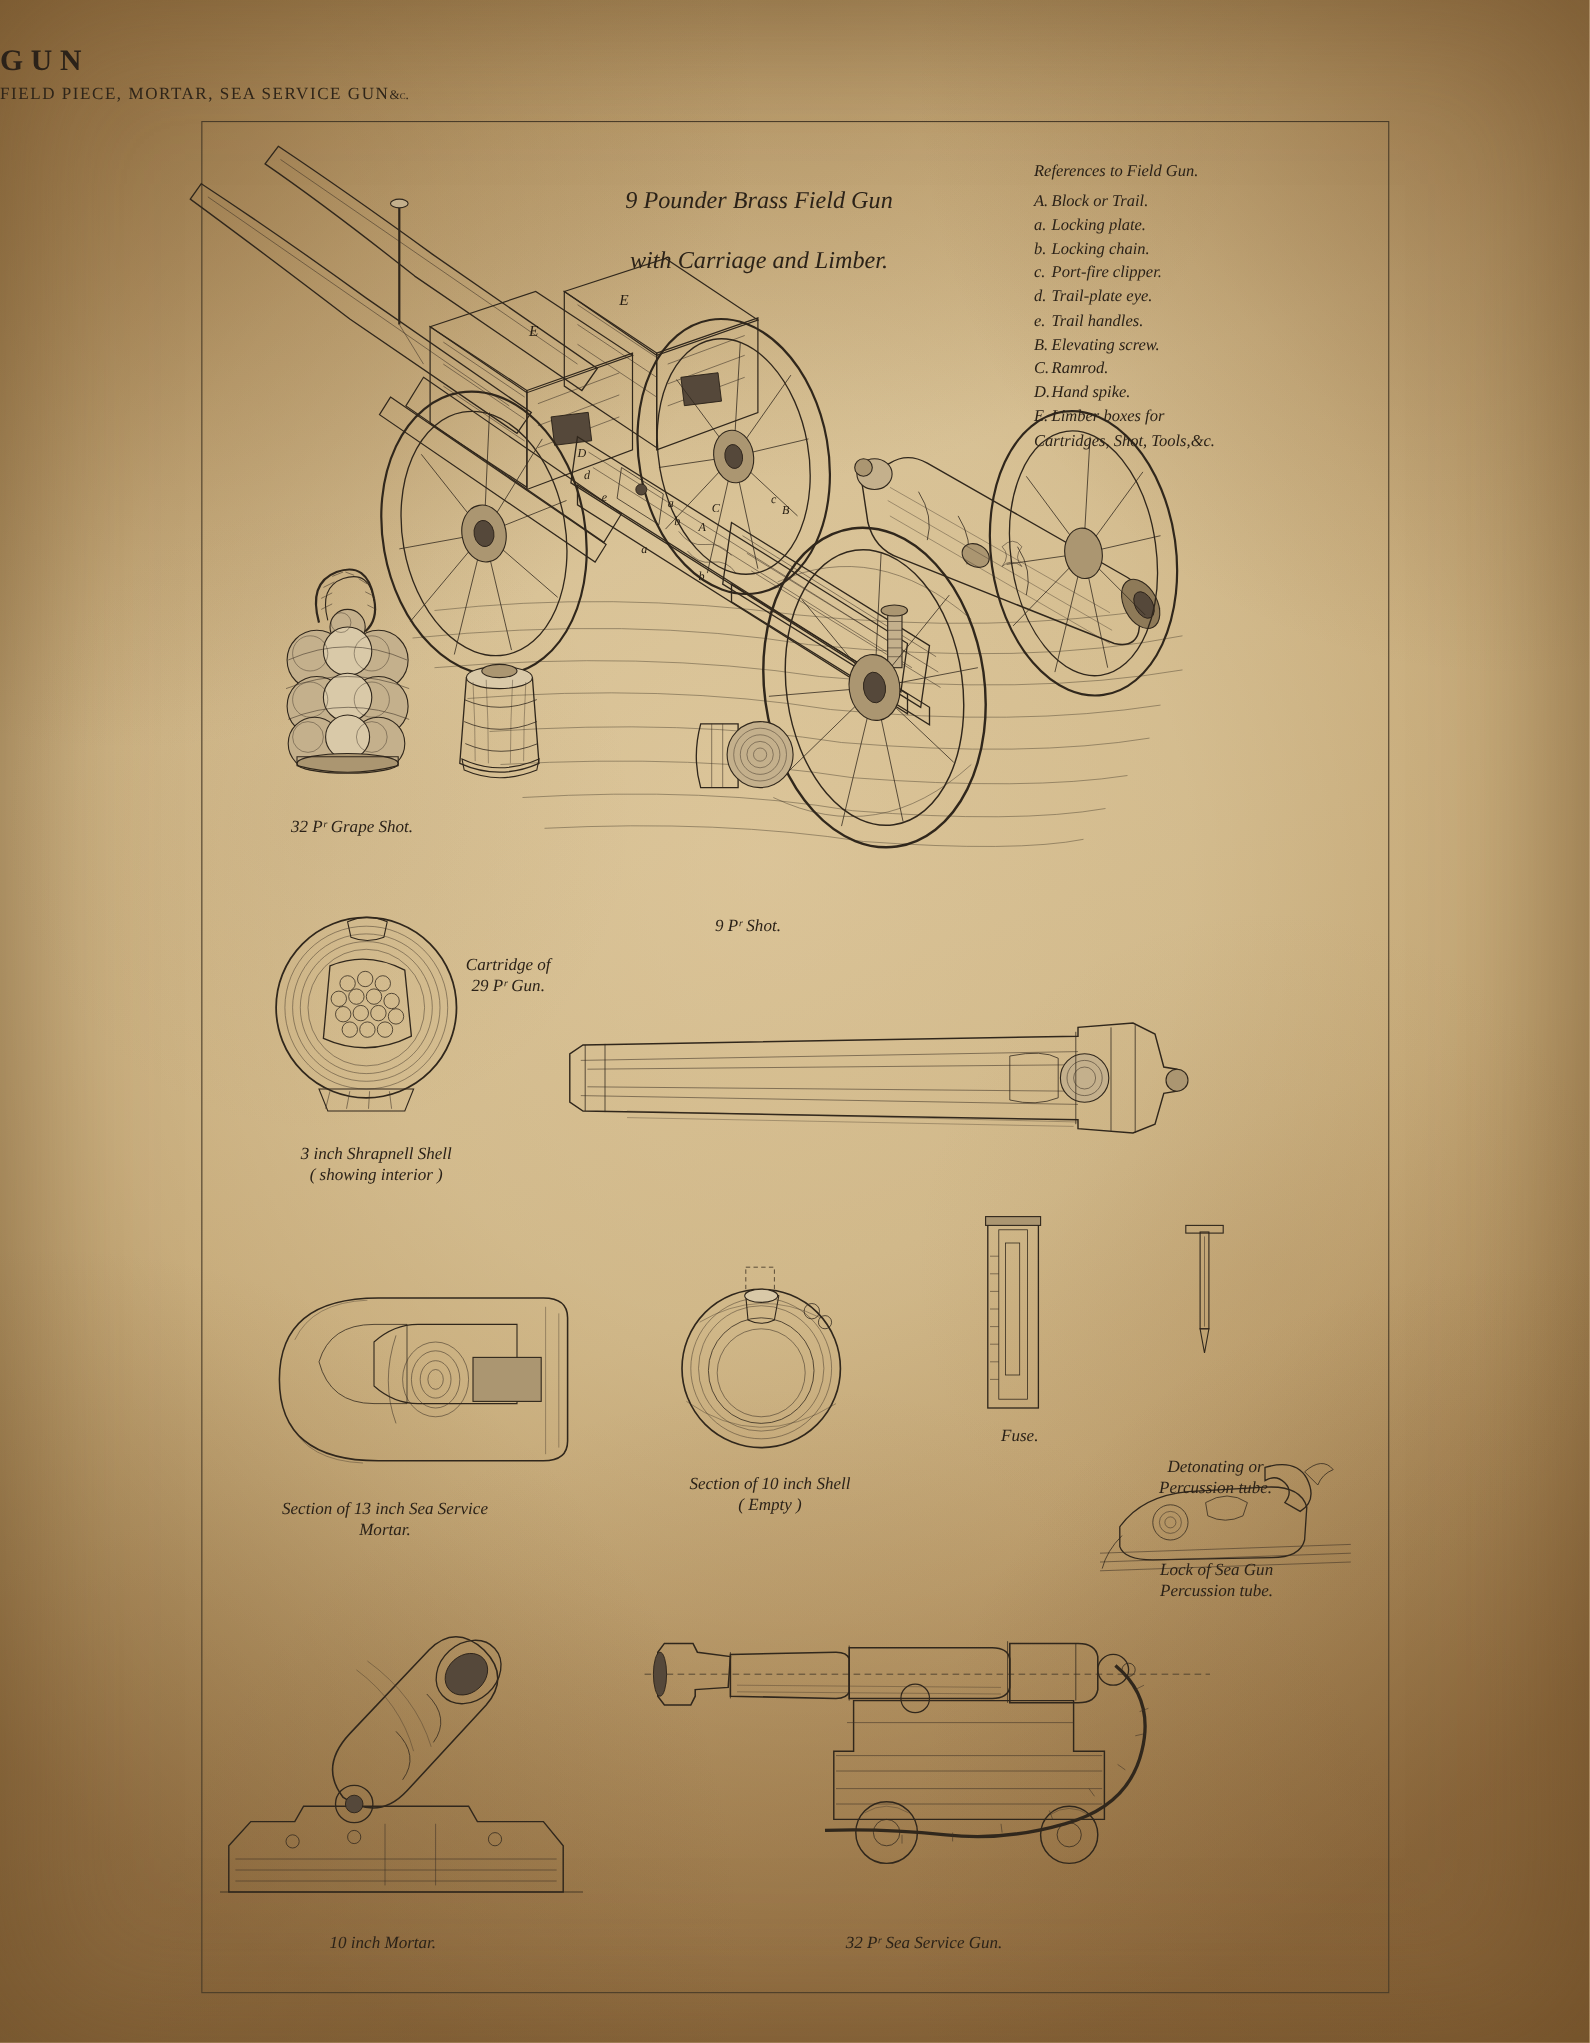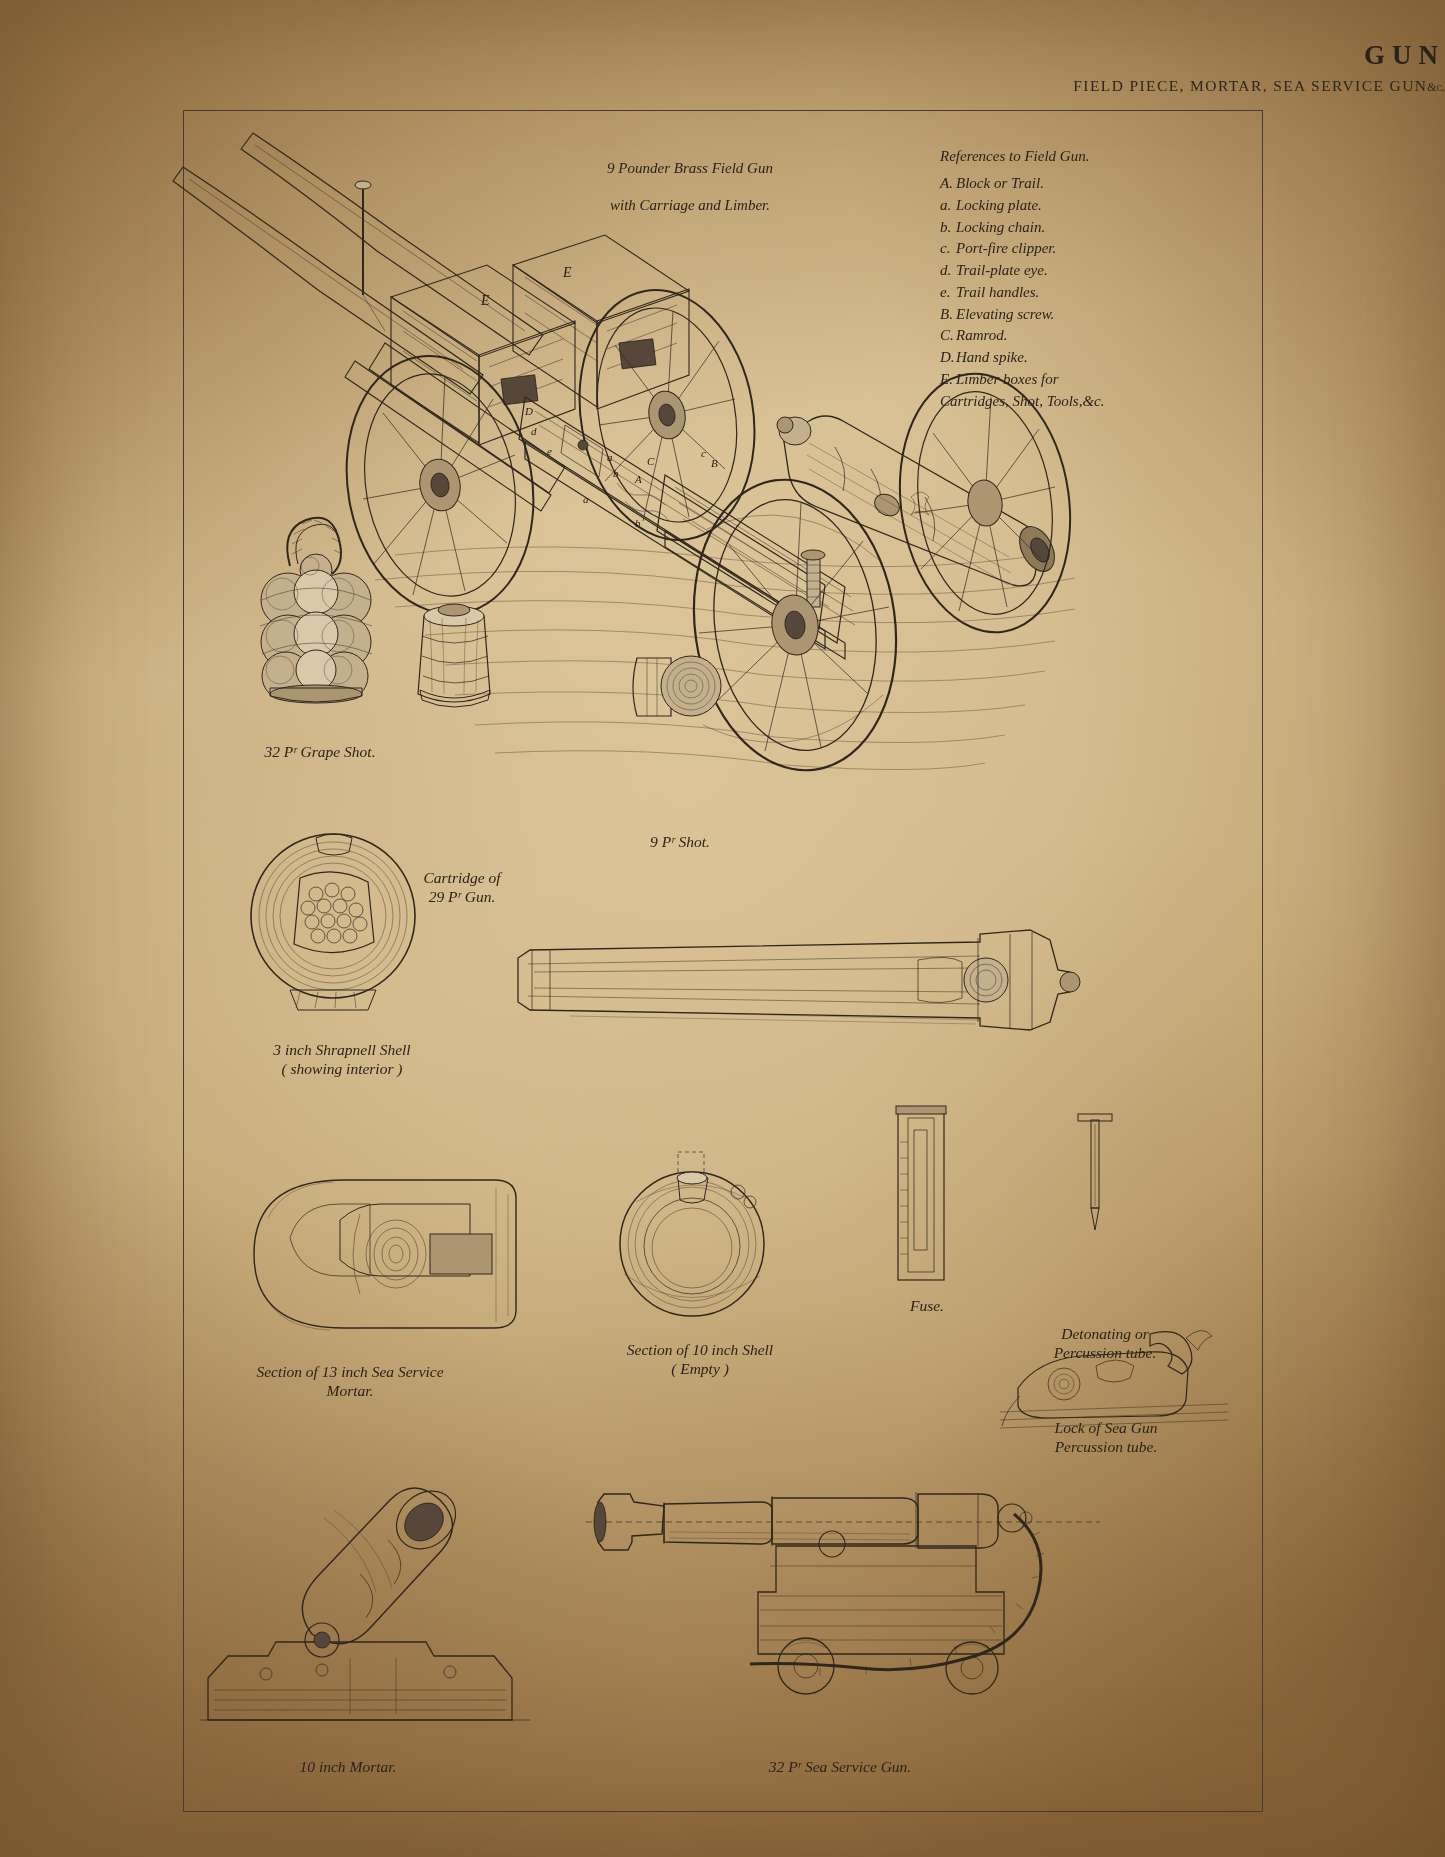--- a/index.html
+++ b/index.html
@@ -45,21 +45,21 @@
     position: absolute;
     inset: 0;
     box-shadow: inset 0 0 140px rgba(95,65,30,.55);
     pointer-events: none;
   }
 
   
   #header {
     position: absolute;
     top: 40px; left: 0; right: 0;
-    text-align: right;
+    text-align: left;
     z-index: 5;
   }
   #title {
     font-family: "Liberation Serif", serif;
     font-size: 27px;
     letter-spacing: 7px;
     font-weight: 700;
     color: #2b2219;
   }
   #subtitle {
@@ -85,21 +85,21 @@
     position: absolute;
     text-align: center;
     font-family: "Liberation Serif", serif;
     font-style: italic;
     font-size: 15.5px;
     line-height: 1.25;
     color: #2b2218;
     z-index: 6;
     white-space: pre-line;
   }
-  .cap.lg { font-size: 15px; }
+  .cap.lg { font-size: 22px; }
 
   
   #refs {
     position: absolute;
     left: 940px; top: 148px;
     width: 260px;
     z-index: 6;
     color: #2b2218;
     font-style: italic;
   }

